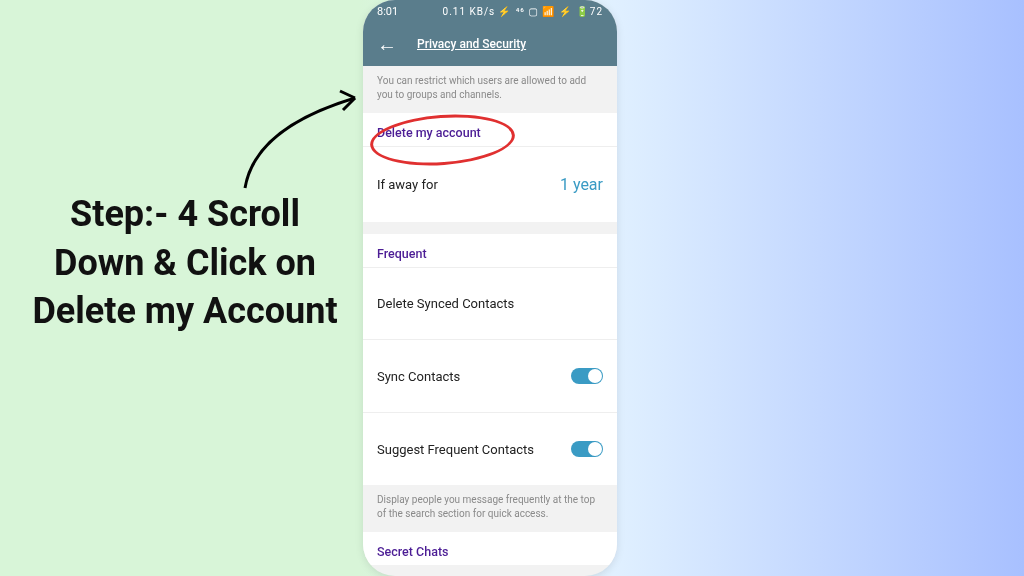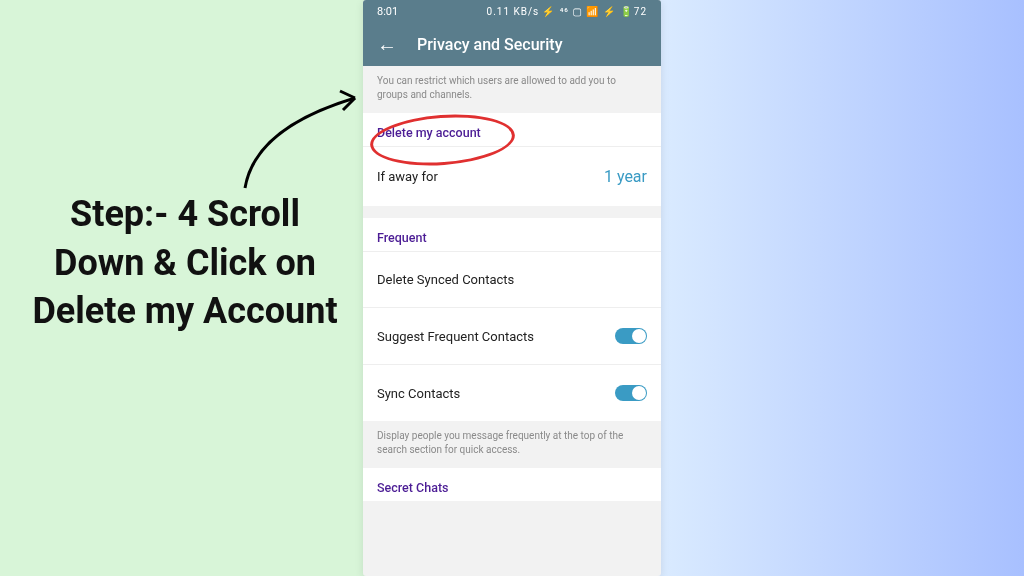--- a/index.html
+++ b/index.html
@@ -27,24 +27,24 @@
       left: 225px;
       top: 78px;
       width: 160px;
       height: 120px;
       pointer-events: none;
     }
     .phone {
       position: absolute;
       left: 363px;
       top: 0;
-      width: 298px;
+      width: 254px;
       height: 576px;
       background: #f2f2f2;
-      border-radius: 3px;
+      border-radius: 32px;
       overflow: hidden;
       box-shadow: 0 2px 8px rgba(0,0,0,0.1);
     }
     .status-bar {
       height: 22px;
       background: #5a7d8c;
       color: #fff;
       display: flex;
       justify-content: space-between;
       align-items: center;
@@ -55,38 +55,38 @@
     .header {
       height: 44px;
       background: #5a7d8c;
       color: #fff;
       display: flex;
       align-items: center;
       padding: 0 14px;
       gap: 20px;
     }
     .back-arrow { font-size: 20px; }
-    .header-title { font-size: 16px; font-weight: 500; }
+    .header-title { font-size: 12px; font-weight: 500; text-decoration: underline; }
     .section-desc {
       padding: 8px 14px 12px;
       font-size: 10px;
       color: #8a8a8a;
       line-height: 1.35;
       background: #f2f2f2;
     }
     .section-header {
       padding: 12px 14px 6px;
       font-size: 12.5px;
       font-weight: 500;
       color: #4c1d95;
       background: #fff;
     }
     .list-item {
       background: #fff;
-      padding: 20px 14px;
+      padding: 28px 14px;
       font-size: 13px;
       color: #222;
       display: flex;
       justify-content: space-between;
       align-items: center;
       border-top: 1px solid #eee;
     }
     .list-item:first-of-type { border-top: none; }
     .item-value { color: #3a9bc4; font-size: 16px; }
     .section-block { background: #fff; margin-bottom: 0; }
@@ -151,25 +151,25 @@
   </div>
 
   <div class="section-desc" style="padding:6px 14px;"></div>
 
   <div class="section-block">
     <div class="section-header">Frequent</div>
     <div class="list-item">
       <span>Delete Synced Contacts</span>
     </div>
     <div class="list-item">
-      <span>Suggest Frequent Contacts</span>
+      <span>Sync Contacts</span>
       <span class="toggle"></span>
     </div>
     <div class="list-item">
-      <span>Sync Contacts</span>
+      <span>Suggest Frequent Contacts</span>
       <span class="toggle"></span>
     </div>
   </div>
   <div class="section-desc">Display people you message frequently at the top of the search section for quick access.</div>
 
   <div class="section-block">
     <div class="section-header">Secret Chats</div>
   </div>
 </div>
 

